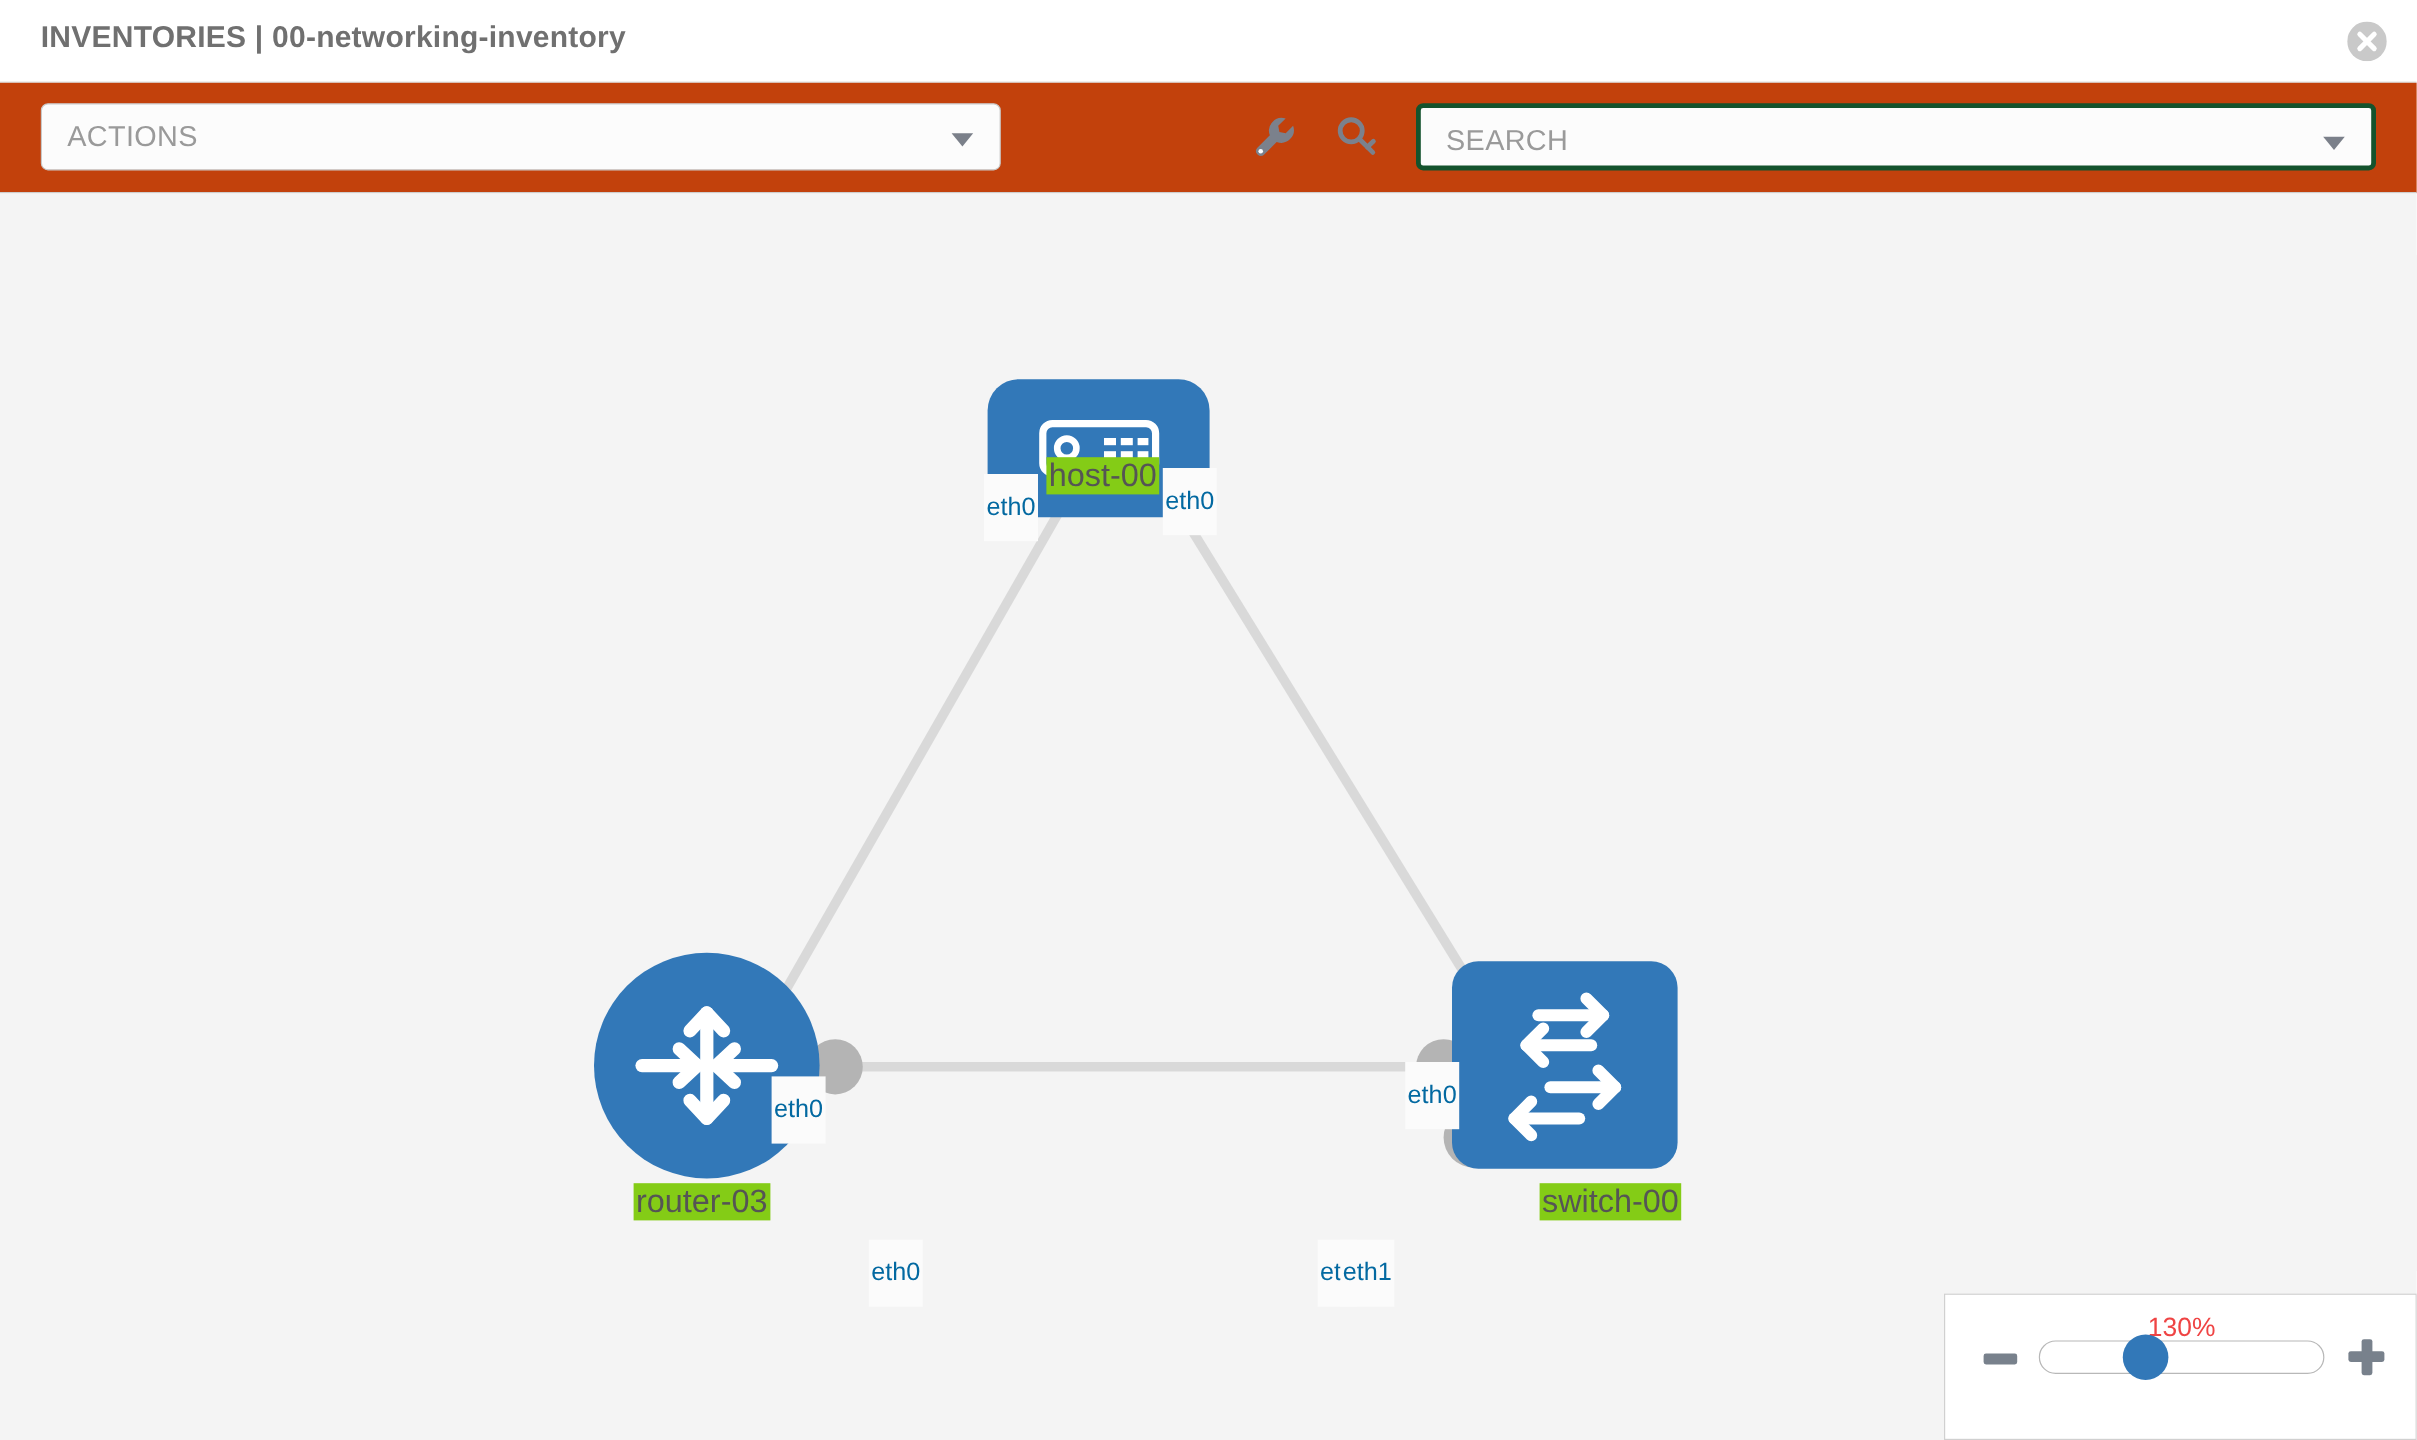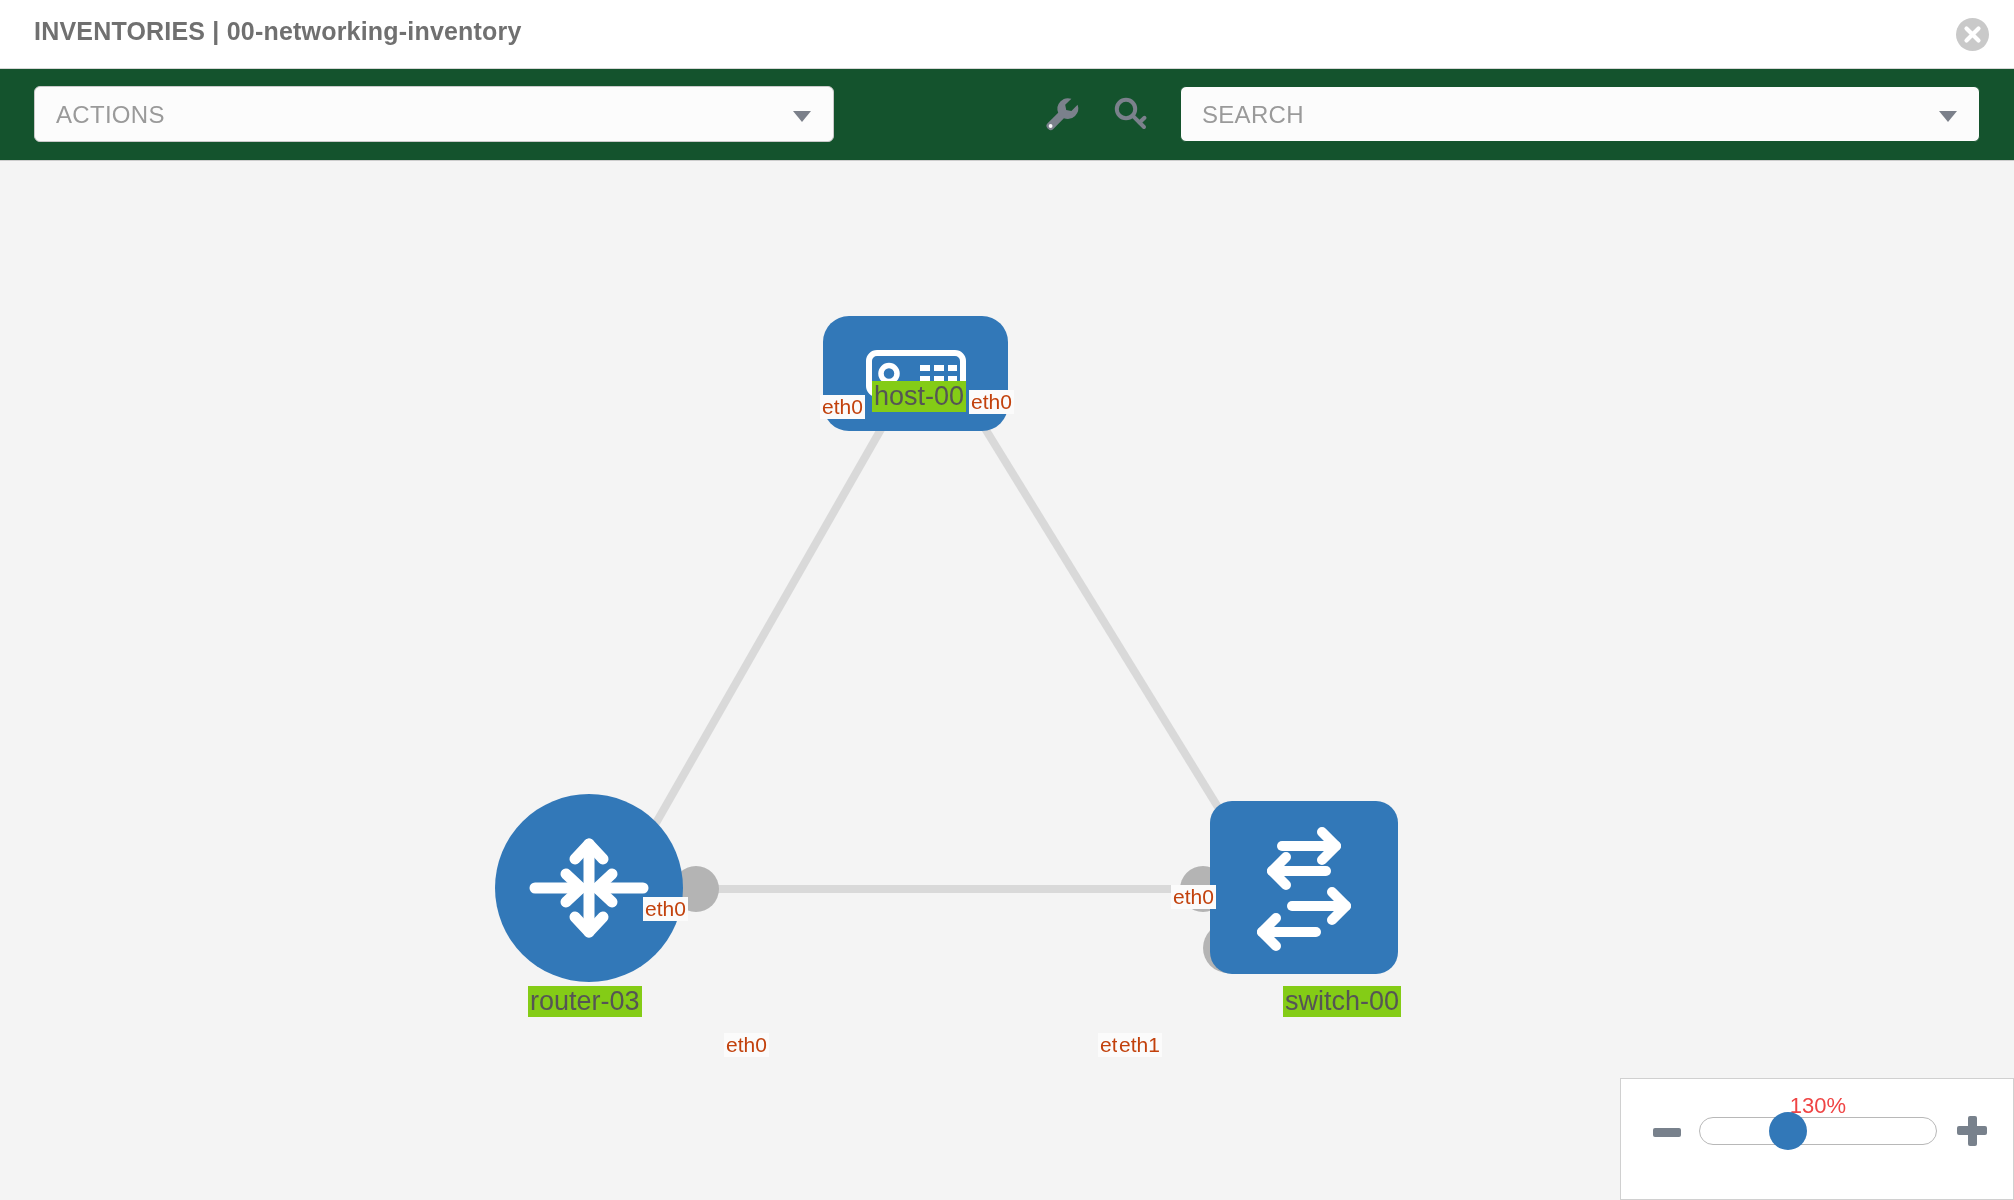--- a/index.html
+++ b/index.html
@@ -42,21 +42,21 @@
     width: 33px; height: 33px;
     cursor: pointer;
   }
   .close-btn svg { display: block; }
 
   
   .toolbar {
     position: absolute;
     left: 0; top: 69px;
     width: 2014px; height: 92px;
-    background: #14532d;
+    background: #c2410c;
     border-bottom: 1px solid #cdcdcd;
   }
   .actions-select {
     position: absolute;
     left: 34px; top: 17px;
     width: 800px; height: 56px;
     background: #fcfcfc;
     border: 1px solid #c9c9c9;
     border-radius: 6px;
     cursor: pointer;
@@ -85,21 +85,21 @@
   }
   .tool-icon.wrench { left: 1041px; }
   .tool-icon.key    { left: 1110px; }
   .tool-icon svg { display: block; }
 
   .search-box {
     position: absolute;
     left: 1180px; top: 17px;
     width: 800px; height: 56px;
     background: #fcfcfc;
-    border: 1px solid #14532d;
+    border: 4px solid #14532d;
     border-radius: 6px;
     cursor: text;
   }
   .search-placeholder {
     position: absolute;
     left: 21px; top: 14px;
     font-size: 24px;
     color: #9a9a9a;
     letter-spacing: 0.3px;
   }
@@ -138,24 +138,24 @@
     background: #84cc16;
     white-space: nowrap;
     padding: 0 2px;
     line-height: 1.15;
   }
 
   
   .if-label {
     position: absolute;
     font-size: 21px;
-    color: #c2410c;
+    color: #0369a1;
     background: #fbfbfb;
     white-space: nowrap;
-    padding: 0 2px;
+    padding: 16px 2px;
     line-height: 1.15;
   }
 
   
   .endpoint {
     position: absolute;
     background: #b4b4b4;
     border-radius: 50%;
   }
 

